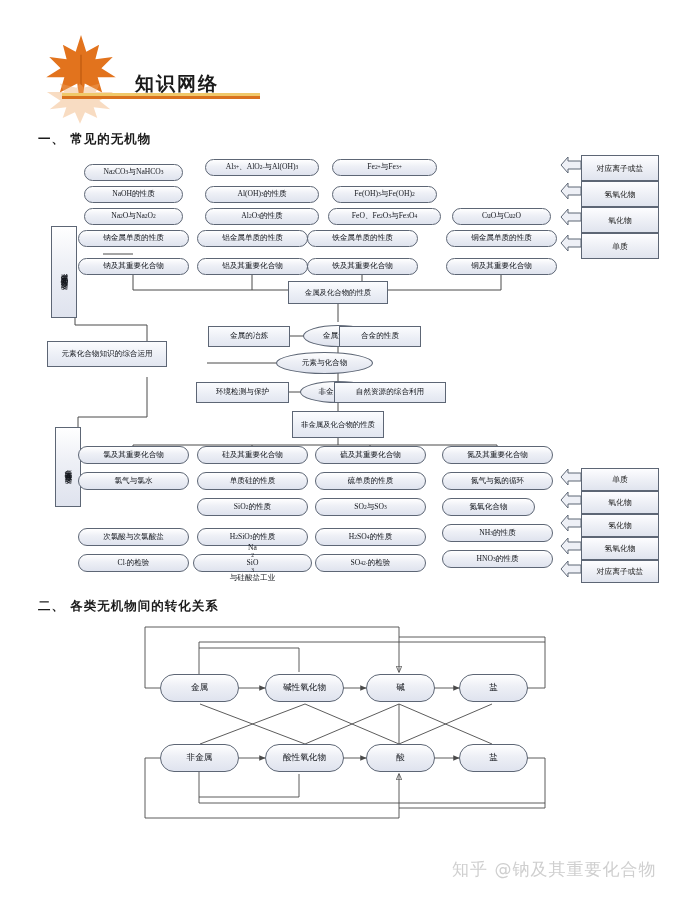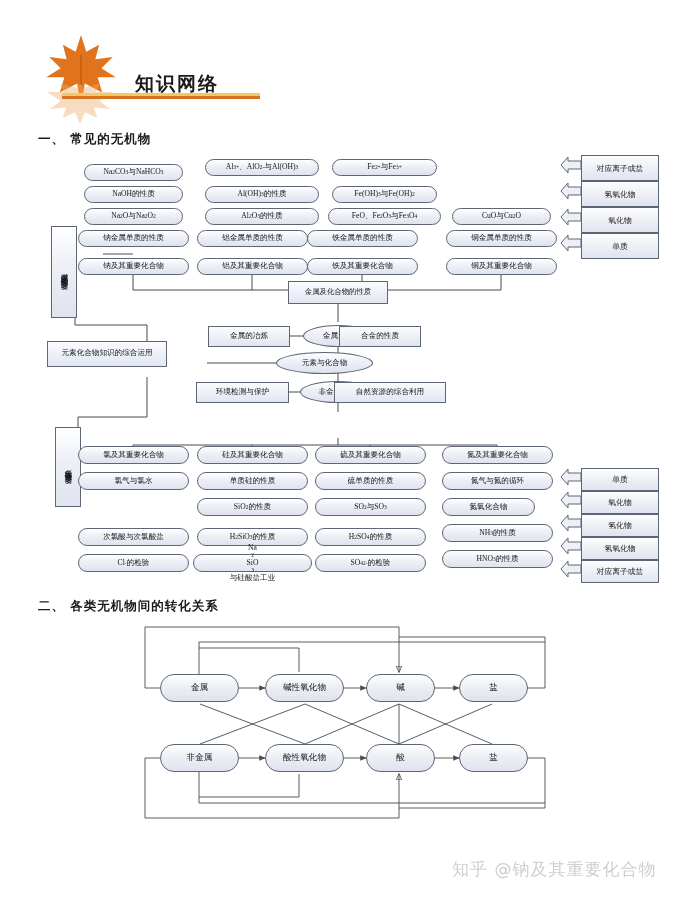--- a/index.html
+++ b/index.html
@@ -45,21 +45,21 @@
   .rect{border-radius:0;}
   .ellipse{border-radius:50%;}
   .plainrect{
     background:linear-gradient(180deg,#fbfcfe 0%,#eceff6 55%,#e2e6f0 100%);
   }
   .vert{
     writing-mode:vertical-rl;text-orientation:upright;
     letter-spacing:1px;font-size:7.4px;line-height:1.35;
     white-space:normal;
   }
-  .two-line{white-space:normal;line-height:1.25;font-family:Liberation Mono, monospace;}
+  .two-line{white-space:normal;line-height:1.25;}
 
   
   .callout{
     position:absolute;box-sizing:border-box;
     border:1px solid #5d6675;
     background:linear-gradient(180deg,#fdfdff 0%,#eef0f6 50%,#e0e4ee 100%);
     display:flex;align-items:center;justify-content:center;
     font-size:7.8px;z-index:4;
   }
 
@@ -207,20 +207,21 @@
   <div class="node rect plainrect" style="left:340px;top:326px;width:82px;height:21px;left:339px;">合金的性质</div>
 
   <div class="node ellipse" style="left:276px;top:352px;width:97px;height:22px;">元素与化合物</div>
 
   <div class="node ellipse" style="left:300px;top:381px;width:75px;height:22px;">非金属元素</div>
 
   <div class="node rect plainrect" style="left:196px;top:382px;width:93px;height:21px;">环境检测与保护</div>
 
   <div class="node rect plainrect" style="left:334px;top:382px;width:112px;height:21px;">自然资源的综合利用</div>
 
+  <div class="node rect plainrect two-line" style="left:292px;top:411px;width:92px;height:27px;font-size:7.4px;">非金属及化合物的性质</div>
 
   <div class="node rect plainrect two-line" style="left:47px;top:341px;width:120px;height:26px;font-size:7.6px;">元素化合物知识的综合运用</div>
 
   <div class="node rect vert" style="left:55px;top:427px;width:26px;height:80px;padding:3px 1px;">卤族元素性质递变</div>
 
   <div class="node round" style="left:78px;top:446px;width:111px;height:18px;">氯及其重要化合物</div>
   <div class="node round" style="left:78px;top:472px;width:111px;height:18px;font-family:Liberation Mono, monospace;">氯气与氯水</div>
   <div class="node round" style="left:78px;top:528px;width:111px;height:18px;">次氯酸与次氯酸盐</div>
   <div class="node round" style="left:78px;top:554px;width:111px;height:18px;">Cl<sup>-</sup>的检验</div>
 

